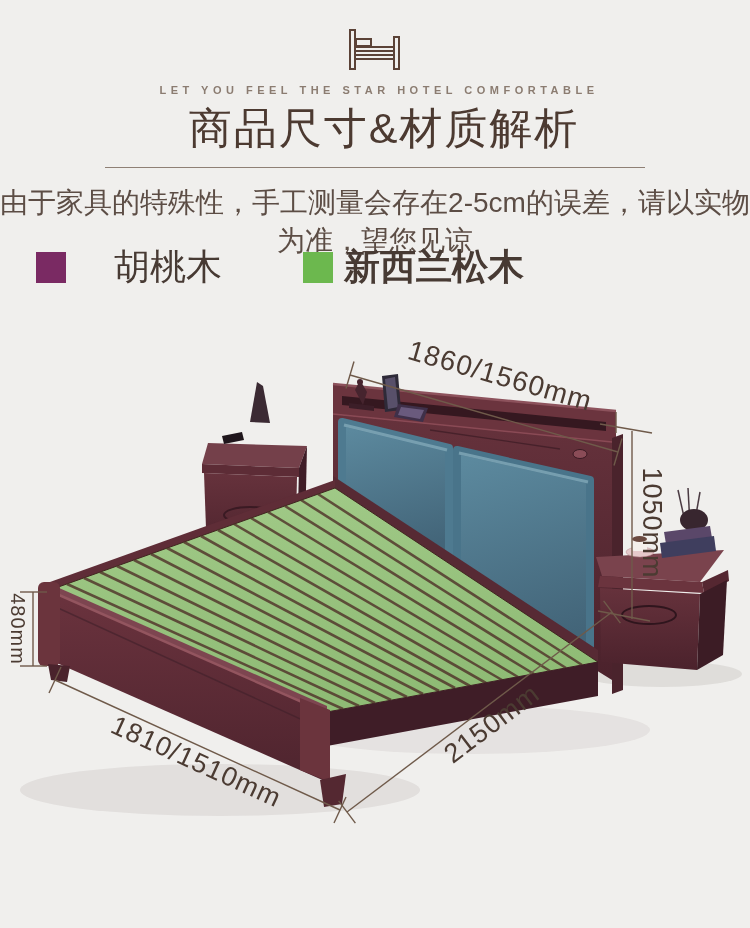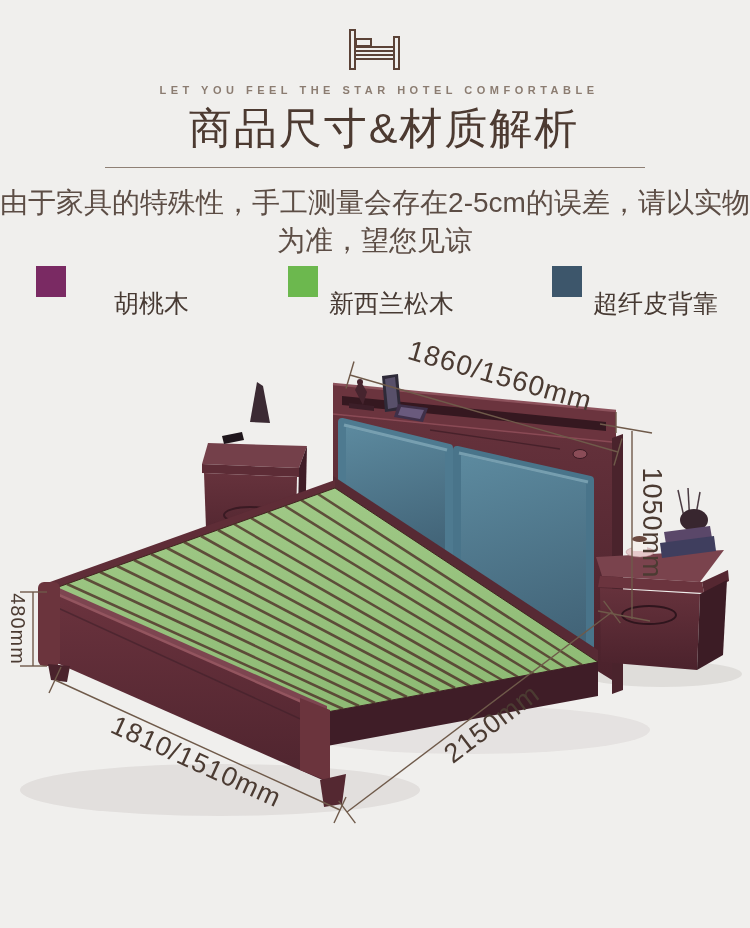--- a/index.html
+++ b/index.html
@@ -25,24 +25,24 @@
     width:540px;height:1px;background:#8f8075;
     margin:9px auto 0 auto;
   }
   .subtitle{
     margin:16px 0 0 0;font-size:28px;color:#5c4d45;letter-spacing:0;
   }
   
   .legend{position:absolute;top:243px;left:0;width:750px;height:34px;}
   .legend-item{position:absolute;top:0;display:flex;align-items:center;}
   .legend-item.l1{left:36px;}
-  .legend-item.l2{left:288px;}
+  .legend-item.l2{left:303px;font-weight:bold;}
   .legend-item.l3{left:552px;}
   .swatch{width:30px;height:31px;display:inline-block;}
-  .legend-label{font-size:25px;color:#473a33;margin-top:44px;}
+  .legend-label{font-size:36px;color:#473a33;}
   .l1 .legend-label{margin-left:48px;}
   .l2 .legend-label,.l3 .legend-label{margin-left:11px;}
   
   .scene{position:absolute;top:330px;left:0;width:750px;height:598px;}
   .scene svg{position:absolute;top:0;left:0;}
   .dim-label{
     position:absolute;white-space:nowrap;color:#4b3b32;
     font-weight:500;letter-spacing:1px;
   }
   .dl-top{left:500px;top:46px;font-size:28px;transform:translate(-50%,-50%) rotate(16deg);}
@@ -75,24 +75,20 @@
   </div>
 
   <div class="legend">
     <div class="legend-item l1">
       <span class="swatch" style="background: rgb(122, 42, 99);"></span>
       <span class="legend-label">胡桃木</span>
     </div>
     <div class="legend-item l2">
       <span class="swatch" style="background: rgb(108, 184, 78);"></span>
       <span class="legend-label">新西兰松木</span>
-    </div>
-    <div class="legend-item l3">
-      <span class="swatch" style="background: rgb(61, 86, 107);"></span>
-      <span class="legend-label">超纤皮背靠</span>
     </div>
   </div>
 
   <div class="scene">
     <svg width="750" height="598" viewBox="0 0 750 598">
       <defs>
         <linearGradient id="gFace" x1="0" y1="0" x2="0" y2="1">
           <stop offset="0" stop-color="#66323c"></stop>
             <stop offset="1" stop-color="#4b222c"></stop>
         </linearGradient>

